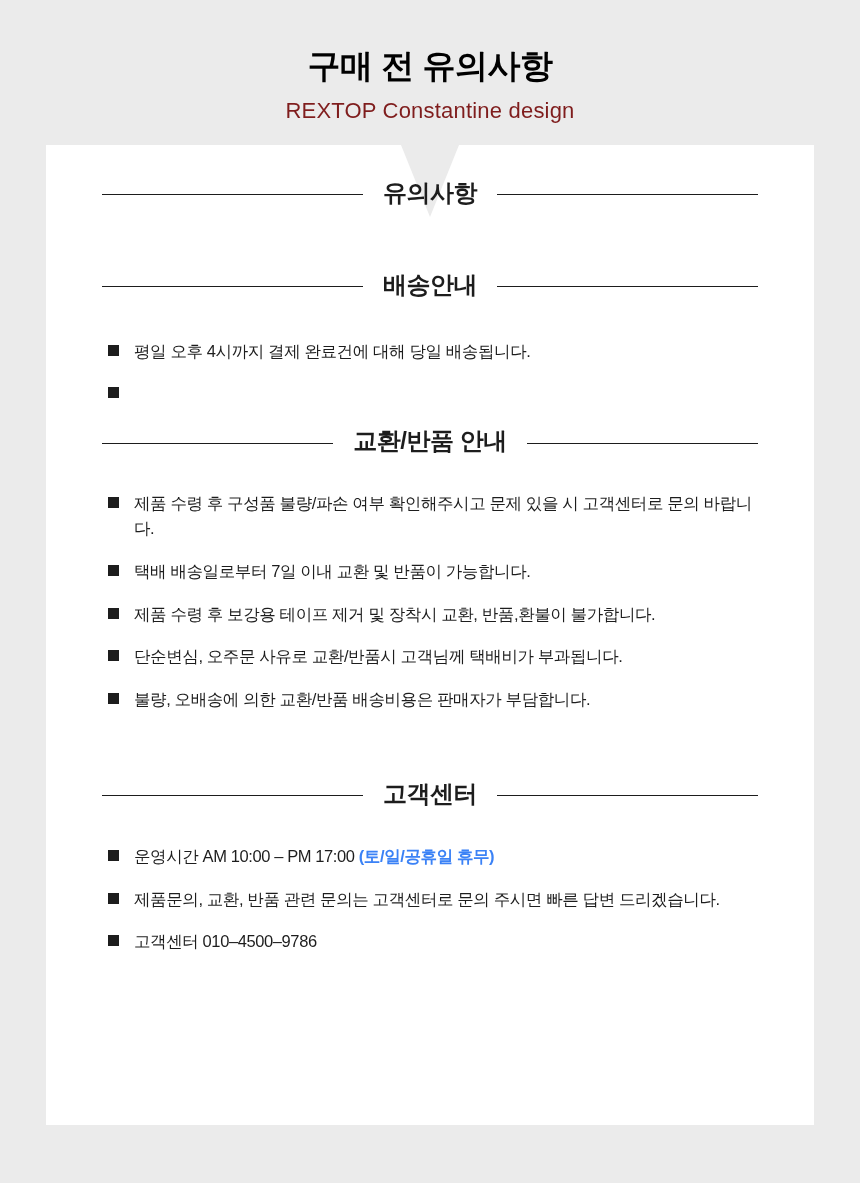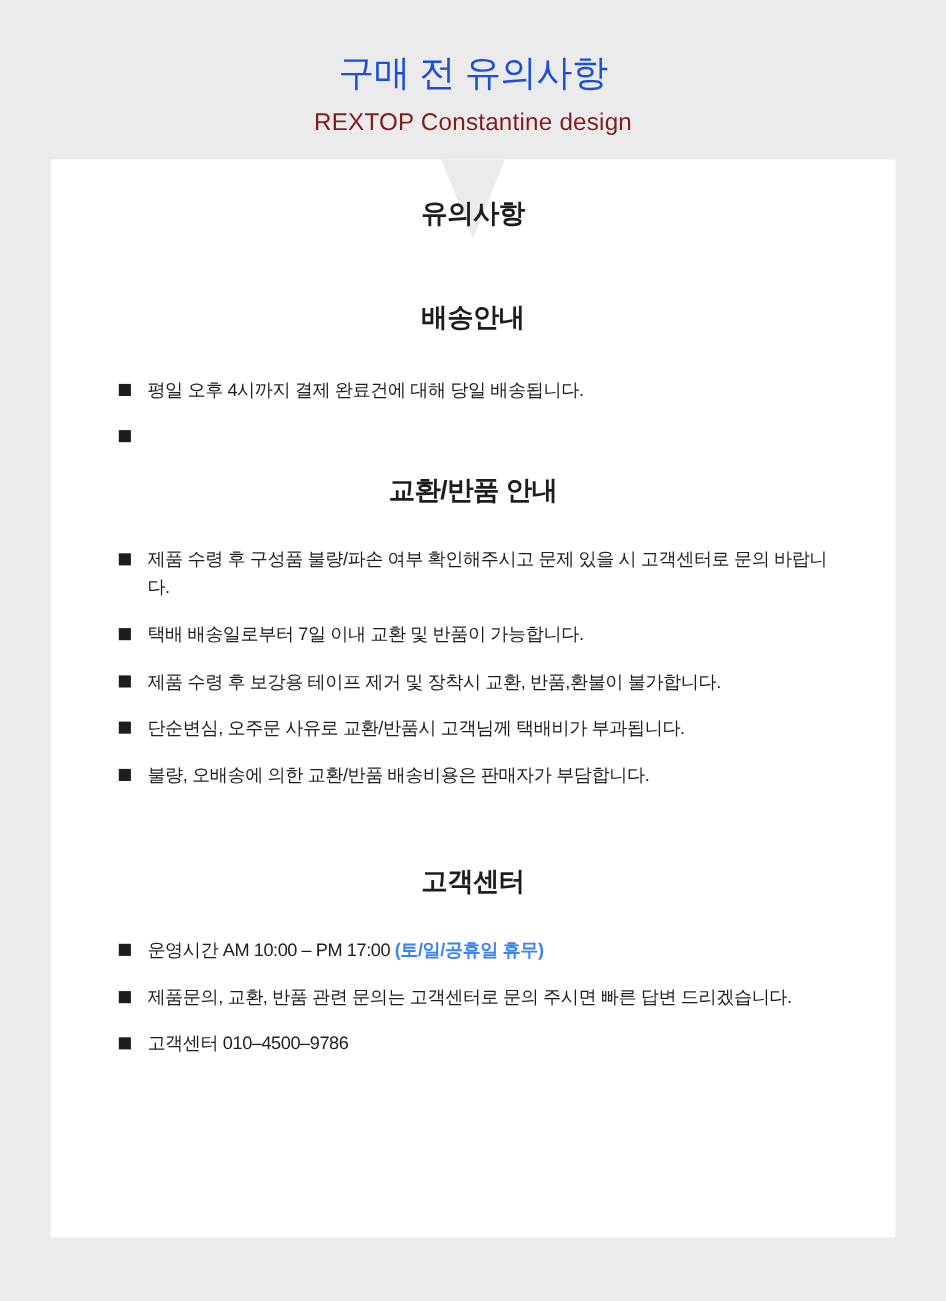--- a/index.html
+++ b/index.html
@@ -21,23 +21,23 @@
     box-sizing: border-box;
   }
 
   
   .header {
     padding-top: 46px;
     text-align: center;
   }
   .header .title {
     font-size: 33px;
-    font-weight: normal;
+    font-weight: bold;
     letter-spacing: -0.5px;
-    color: #1d4ed8;
+    color: #000000;
     line-height: 1.2;
   }
   .header .subtitle {
     margin-top: 12px;
     font-size: 22px;
     color: #7f1d1d;
     letter-spacing: 0.2px;
     font-weight: normal;
   }
 
@@ -62,21 +62,20 @@
     border-top: 72px solid #ebebeb;
   }
 
   
   .section-head {
     display: flex;
     align-items: center;
     justify-content: center;
     margin: 0 56px;
     padding-top: 34px;
-    flex-direction: column;
   }
   .section-head .rule {
     flex: 1 1 auto;
     height: 1px;
     background: #1d1d1d;
   }
   .section-head .label {
     flex: 0 0 auto;
     padding: 0 20px;
     font-size: 24px;

